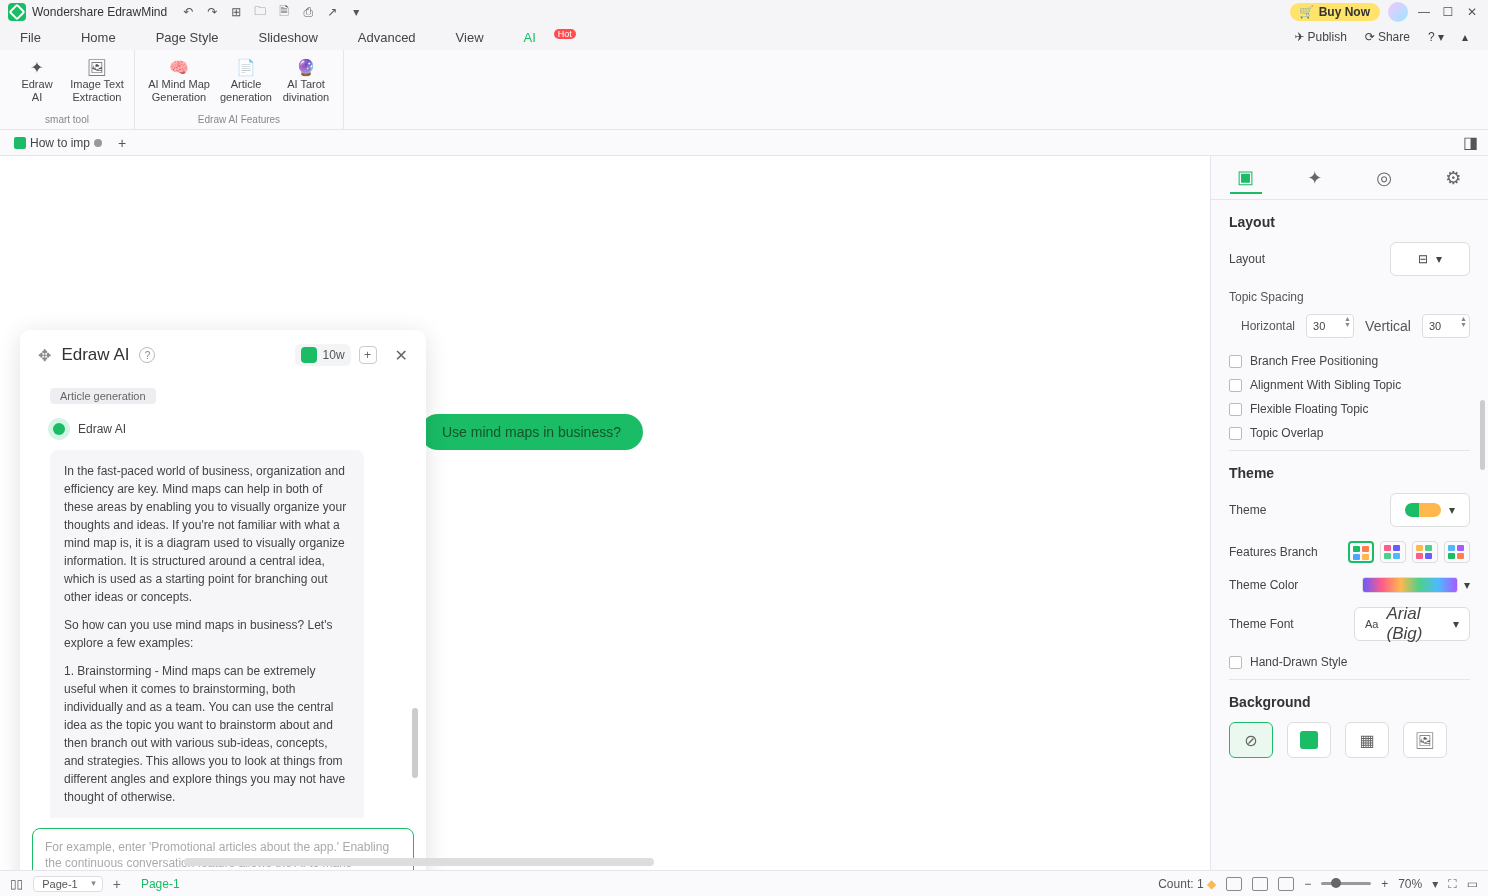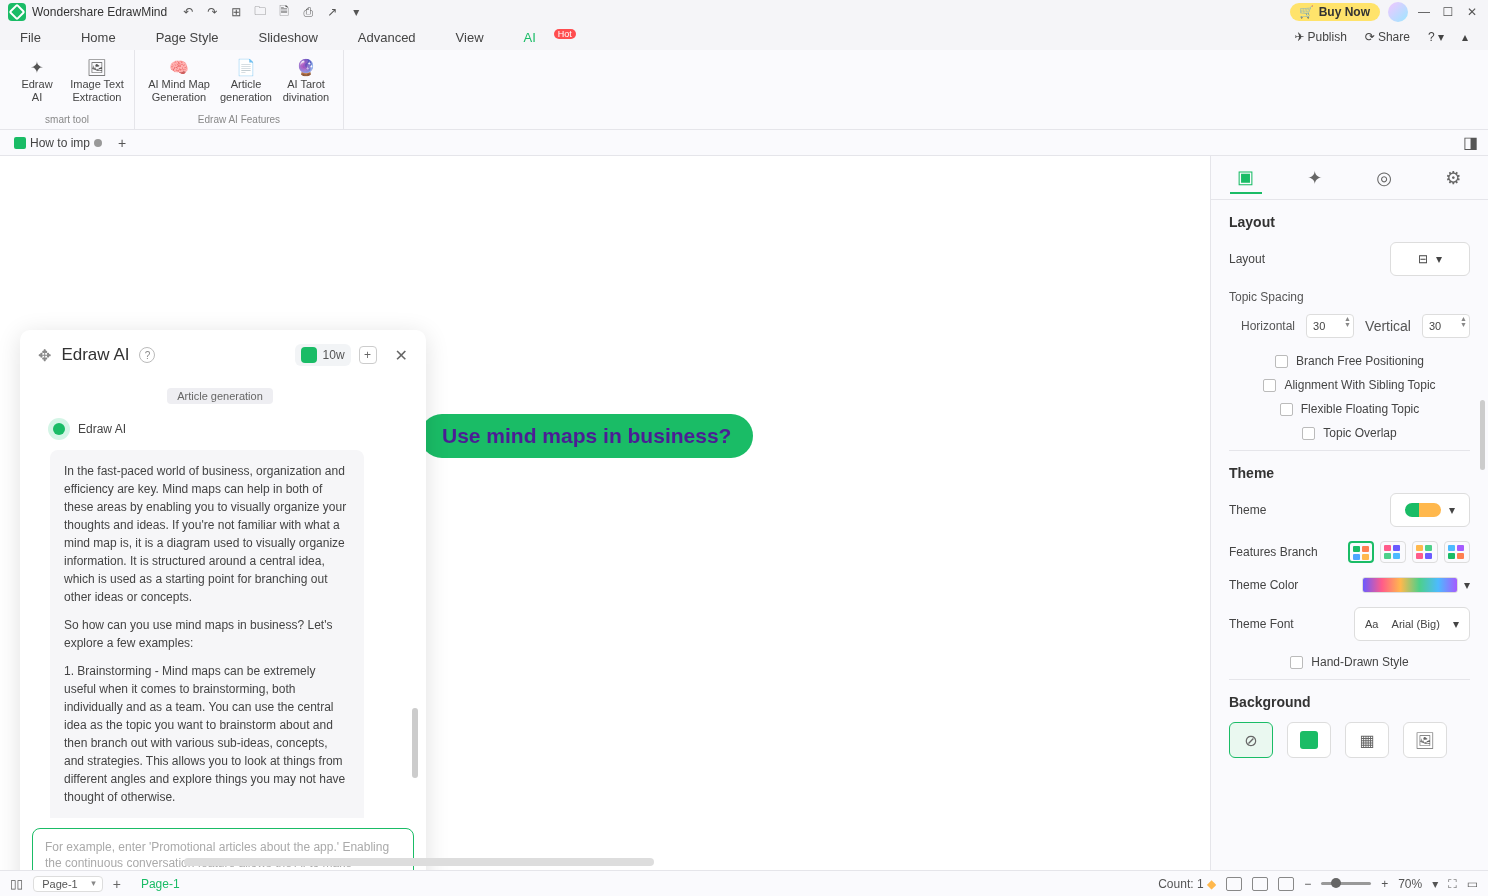--- a/index.html
+++ b/index.html
@@ -40,37 +40,37 @@
 .doc-tab { display: flex; align-items: center; gap: 4px; padding: 2px 8px; font-size: 12px; color: #444; }
 .doc-logo { width: 12px; height: 12px; background: #1abc66; border-radius: 2px; }
 .tab-dot { width: 8px; height: 8px; background: #999; border-radius: 50%; }
 .tab-add { margin-left: 8px; font-size: 14px; color: #555; }
 .tabs-right { margin-left: auto; padding-right: 4px; color: #555; }
 
 
 .main { position: absolute; top: 156px; left: 0; right: 278px; bottom: 26px; background: #fff; }
 
 
-.central-topic { position: absolute; top: 258px; left: 420px; background: #1abc66; color: #4c1d95; padding: 10px 22px; border-radius: 22px; font-size: 21px; font-weight: 700; }
+.central-topic { position: absolute; top: 258px; left: 420px; background: #1abc66; color: #14532d; padding: 10px 22px; border-radius: 22px; font-size: 14px; font-weight: 400; }
 
 
 .ai-panel { position: absolute; top: 174px; left: 20px; width: 406px; height: 612px; background: #fff; border-radius: 10px; box-shadow: 0 4px 24px rgba(0,0,0,.12); display: flex; flex-direction: column; }
 .ai-header { display: flex; align-items: center; padding: 14px 18px 12px; gap: 10px; }
 .ai-title { font-size: 17px; color: #333; }
 .ai-help { width: 16px; height: 16px; border: 1px solid #bbb; border-radius: 50%; font-size: 10px; color: #888; display: flex; align-items: center; justify-content: center; }
 .ai-header-right { margin-left: auto; display: flex; align-items: center; gap: 8px; }
 .token-pill { display: flex; align-items: center; gap: 6px; background: #f2f4f6; border-radius: 6px; padding: 3px 6px; }
 .token-dot { width: 16px; height: 16px; background: #1abc66; border-radius: 4px; }
 .token-text { font-size: 12px; color: #555; }
 .token-plus { width: 18px; height: 18px; border: 1px solid #ccc; border-radius: 4px; font-size: 12px; color: #666; display: flex; align-items: center; justify-content: center; }
 .ai-close { font-size: 16px; color: #666; margin-left: 10px; }
 
 .ai-body { flex: 1; padding: 10px 18px 6px 30px; overflow: hidden; position: relative; }
 .user-msg { background: #f6f6f8; border-radius: 8px; padding: 10px 12px; font-size: 12px; color: #444; margin: 6px 18px 4px 40px; line-height: 1.45; }
-.user-tag { display: flex; justify-content: center; margin: 0 18px 14px 0; }
+.user-tag { display: flex; justify-content: flex-start; margin: 0 18px 14px 0; }
 .user-tag span { background: #eeeef2; padding: 2px 10px; border-radius: 4px; font-size: 11px; color: #666; }
 .bot-row { display: flex; align-items: center; gap: 8px; margin-left: -2px; margin-bottom: 10px; }
 .bot-avatar { width: 22px; height: 22px; background: #d4f5e6; border-radius: 50%; position: relative; }
 .bot-avatar::after { content: ""; position: absolute; inset: 5px; background: #1abc66; border-radius: 50%; }
 .bot-name { font-size: 12px; color: #444; }
 .bot-msg { background: #f6f6f8; border-radius: 8px; padding: 12px 14px; font-size: 12px; color: #444; line-height: 1.5; margin-right: 44px; }
 .bot-msg p { margin-bottom: 10px; }
 .ai-scroll { position: absolute; right: 8px; top: 330px; width: 6px; height: 70px; background: #ccc; border-radius: 3px; }
 
 .ai-input-area { margin: 10px 12px 12px; border: 1.5px solid #1abc66; border-radius: 8px; padding: 10px 12px; }
@@ -85,21 +85,21 @@
 .sb-tab.active { color: #1abc66; border-bottom: 2px solid #1abc66; border-radius: 0; }
 .sidebar-content { padding: 14px 18px; overflow: hidden; flex: 1; position: relative; }
 .sb-section-title { font-size: 14px; font-weight: 600; color: #333; margin-bottom: 12px; }
 .sb-row { display: flex; align-items: center; justify-content: space-between; margin-bottom: 14px; font-size: 12px; color: #444; }
 .sb-dropdown { width: 80px; height: 34px; border: 1px solid #ddd; border-radius: 6px; display: flex; align-items: center; justify-content: center; gap: 8px; background: #fff; }
 .sb-dropdown.wide { width: 116px; justify-content: space-between; padding: 0 10px; }
 .sb-label { font-size: 12px; color: #555; margin-bottom: 10px; }
 .sb-spin-row { display: flex; align-items: center; gap: 6px; justify-content: space-between; margin-bottom: 16px; }
 .sb-spin { width: 48px; height: 24px; border: 1px solid #ddd; border-radius: 4px; background: #fff; display: flex; align-items: center; padding: 10px 6px; font-size: 11px; color: #444; position: relative; }
 .sb-spin-arrows { position: absolute; right: 2px; top: 1px; font-size: 7px; color: #888; line-height: 0.9; display: flex; flex-direction: column; }
-.sb-check { display: flex; align-items: center; gap: 8px; font-size: 12px; color: #444; margin-bottom: 10px; justify-content: center; }
+.sb-check { display: flex; align-items: center; gap: 8px; font-size: 12px; color: #444; margin-bottom: 10px; }
 .sb-checkbox { width: 13px; height: 13px; border: 1px solid #bbb; border-radius: 2px; background: #fff; }
 .sb-divider { height: 1px; background: #e5e5ea; margin: 8px 0 14px; }
 .theme-inner { width: 36px; height: 14px; background: linear-gradient(90deg, #1abc66 40%, #ffb84d 40%); border-radius: 7px; }
 .swatch-row { display: flex; gap: 6px; }
 .swatch { width: 26px; height: 22px; border: 1px solid #ddd; border-radius: 4px; display: flex; flex-wrap: wrap; padding: 3px; gap: 2px; }
 .swatch.active { border: 2px solid #1abc66; }
 .sw-cell { width: 7px; height: 6px; border-radius: 1px; }
 .color-strip { width: 96px; height: 16px; background: linear-gradient(90deg, #6b5bff, #ff5b8a, #ffb84d, #4dd08a, #4dbaff, #a55bff); border: 1px solid #ddd; border-radius: 3px; }
 .bg-options { display: flex; gap: 14px; margin-top: 8px; }
 .bg-opt { width: 44px; height: 36px; border: 1px solid #ddd; border-radius: 6px; background: #fff; display: flex; align-items: center; justify-content: center; color: #666; }
@@ -344,21 +344,21 @@
       <span>Theme Color</span>
       <div style="display:flex;align-items:center;gap:6px;">
           <div class="color-strip"></div>
           <span>▾</span>
         </div>
     </div>
     <div class="sb-row">
       <span>Theme Font</span>
       <div class="sb-dropdown wide">
           <span style="font-size:11px;">Aa</span>
-          <span style="font-size:11px;">Arial (Big)</span>
+          <span style="font-size:17px;font-style:italic;">Arial (Big)</span>
           <span>▾</span>
         </div>
     </div>
     <div class="sb-check">
         <div class="sb-checkbox"></div>
         <span>Hand-Drawn Style</span>
       </div>
     <div class="sb-divider"></div>
 
     <div class="sb-section-title">Background</div>

